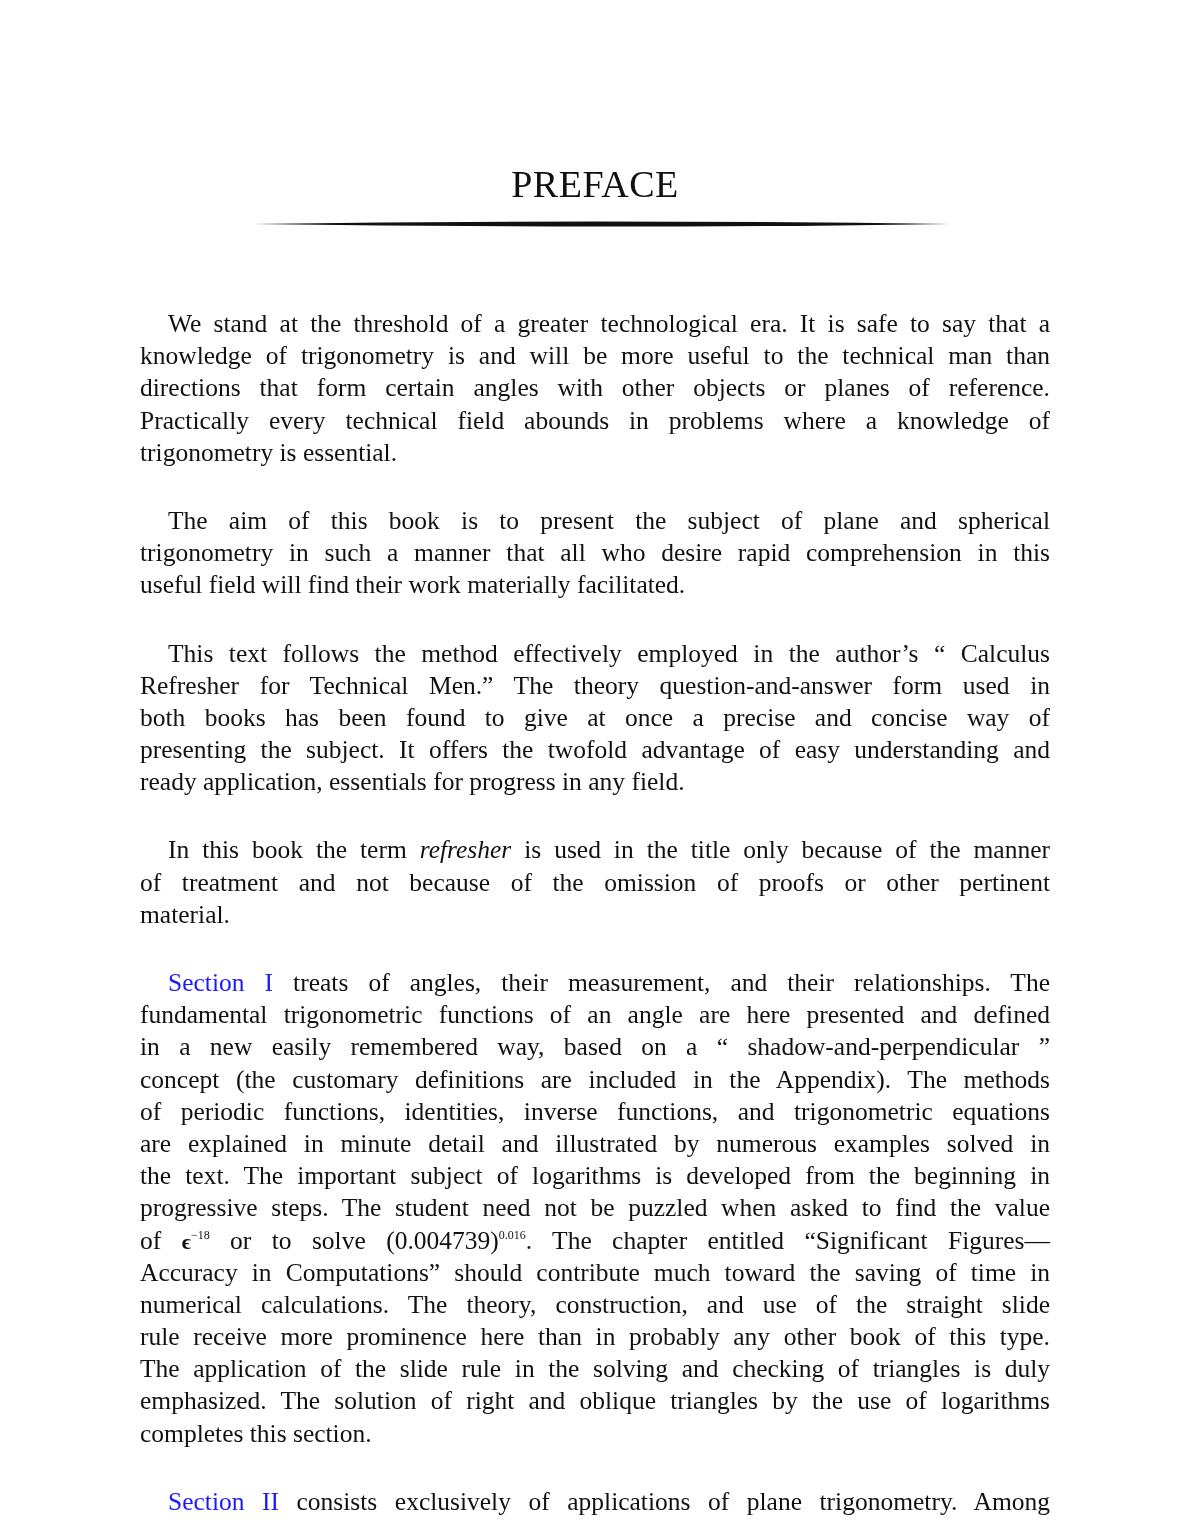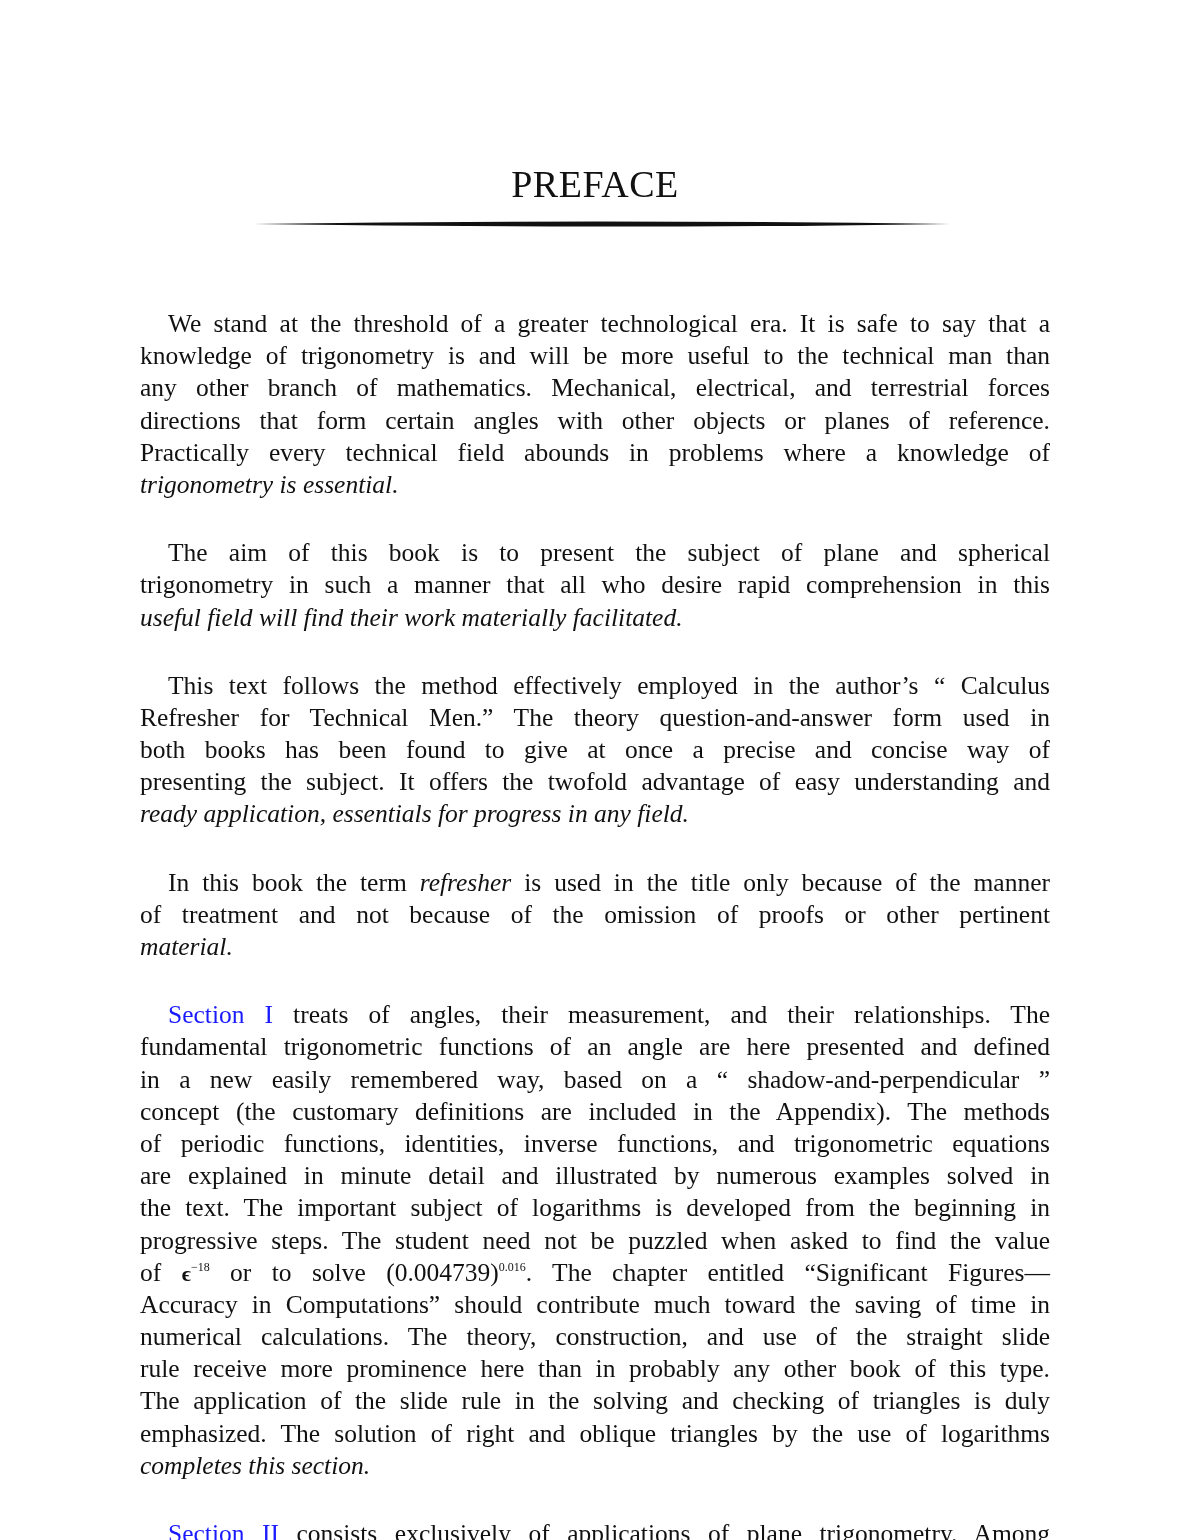--- a/index.html
+++ b/index.html
@@ -4,40 +4,39 @@
 <style>
   html, body { margin: 0; padding: 0; background: #ffffff; }
   body { width: 1190px; height: 1540px; position: relative; overflow: hidden;
          font-family: "Liberation Serif", serif; color: #111; }
   .title { position: absolute; top: 162px; left: 0; width: 1190px; text-align: center;
            font-size: 38px; letter-spacing: 0.5px; color: #111; }
   .rule { position: absolute; top: 219px; left: 248px; width: 702px; height: 10px; }
   .body { position: absolute; left: 140px; top: 272px; width: 910px; }
   .line { display: block; height: 32.2px; line-height: 32.2px; font-size: 25.5px;
           text-align: justify; text-align-last: justify; white-space: nowrap; overflow: visible; }
-  .line.last { text-align-last: left; font-style: italic; }
+  .line.last { text-align-last: left; }
   .line.indent { padding-left: 28px; margin-top: 36px; }
   .link { color: #1a1aff; font-family: Liberation Serif, serif; }
   sup { font-size: 12px; vertical-align: 0; position: relative; top: -10px; }
   .eps { font-weight: bold; font-size: 22px; }
 </style>
 </head>
 <body>
 
 <div class="title">PREFACE</div>
 <svg class="rule" viewBox="0 0 702 10" preserveAspectRatio="none">
   <path d="M0 5 Q 350 0 702 5 Q 350 10 0 5 Z" fill="#111"></path>
 </svg>
 
 <div class="body">
 
   <div>
     <span class="line indent">We stand at the threshold of a greater technological era. It is safe to say that a</span>
     <span class="line">knowledge of trigonometry is and will be more useful to the technical man than</span>
-    <span class="line">any other branch of mathematics. Mechanical, electrical, and terrestrial forces</span>
     <span class="line">directions that form certain angles with other objects or planes of reference.</span>
     <span class="line">Practically every technical field abounds in problems where a knowledge of</span>
     <span class="line last">trigonometry is essential.</span>
   </div>
 
   <div>
     <span class="line indent">The aim of this book is to present the subject of plane and spherical</span>
     <span class="line">trigonometry in such a manner that all who desire rapid comprehension in this</span>
     <span class="line last">useful field will find their work materially facilitated.</span>
   </div>

